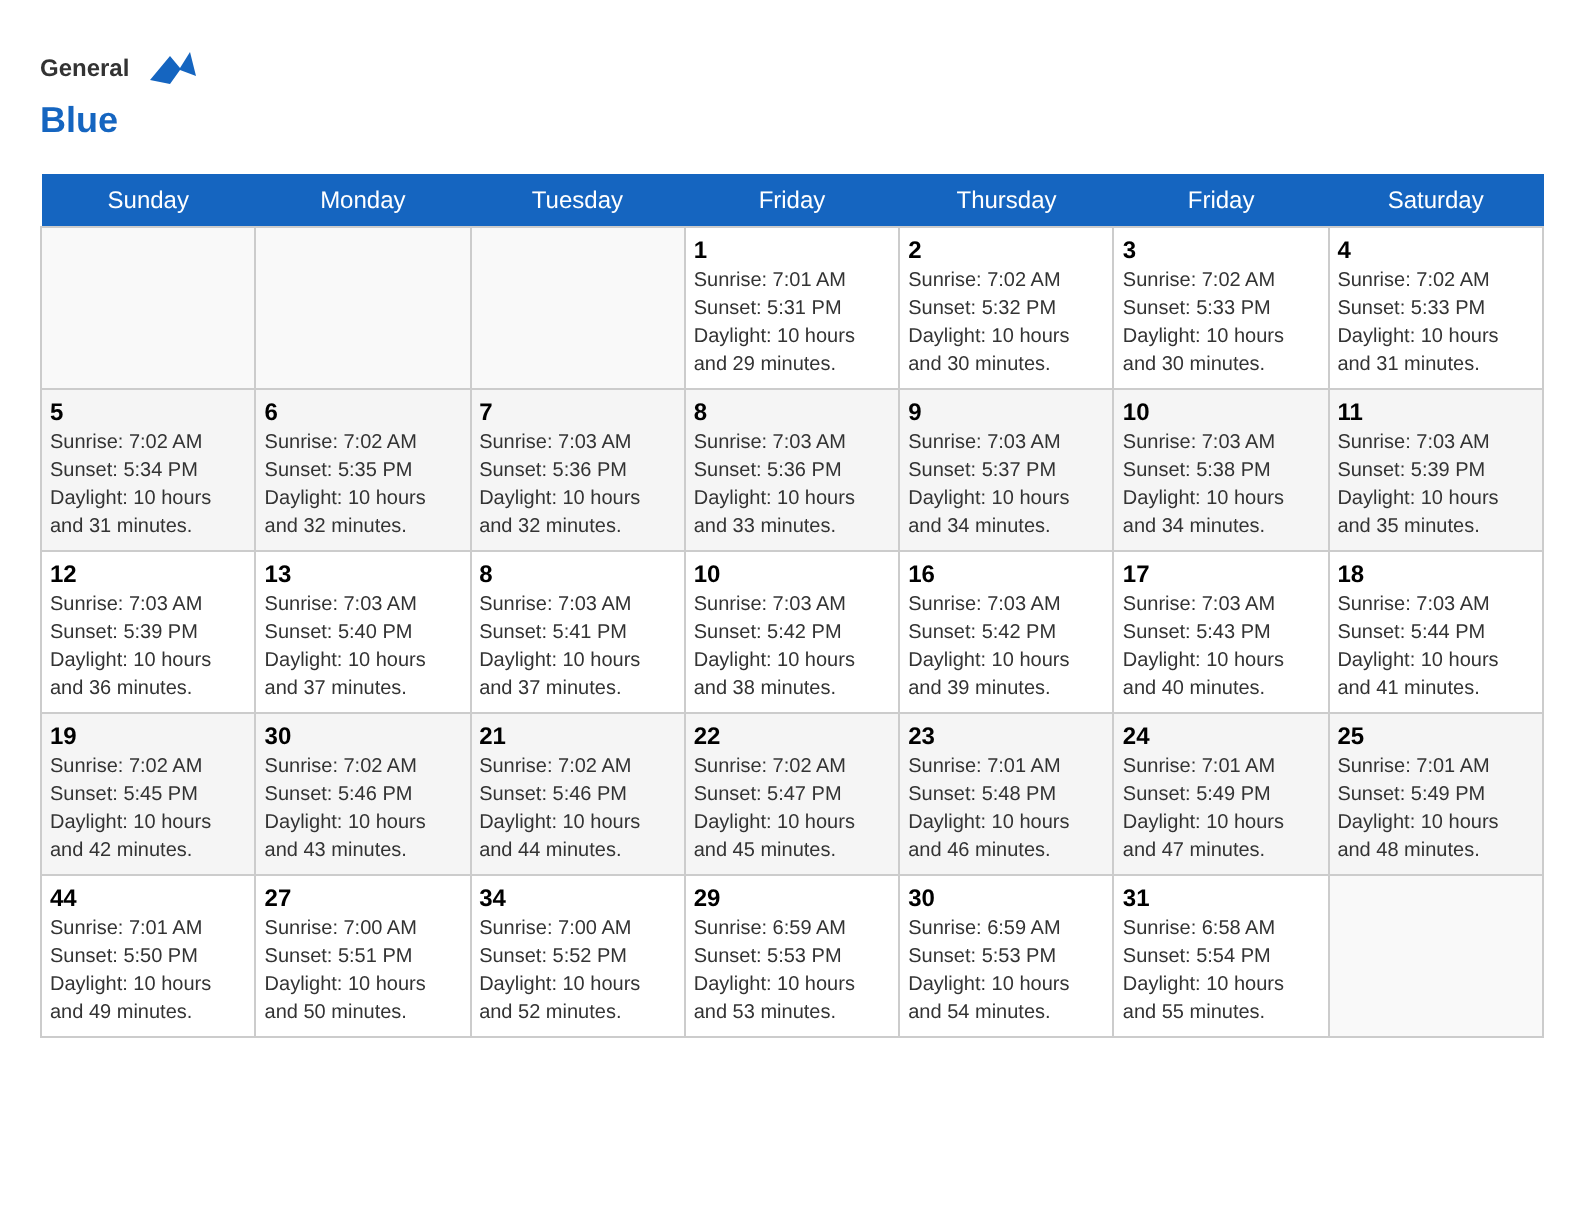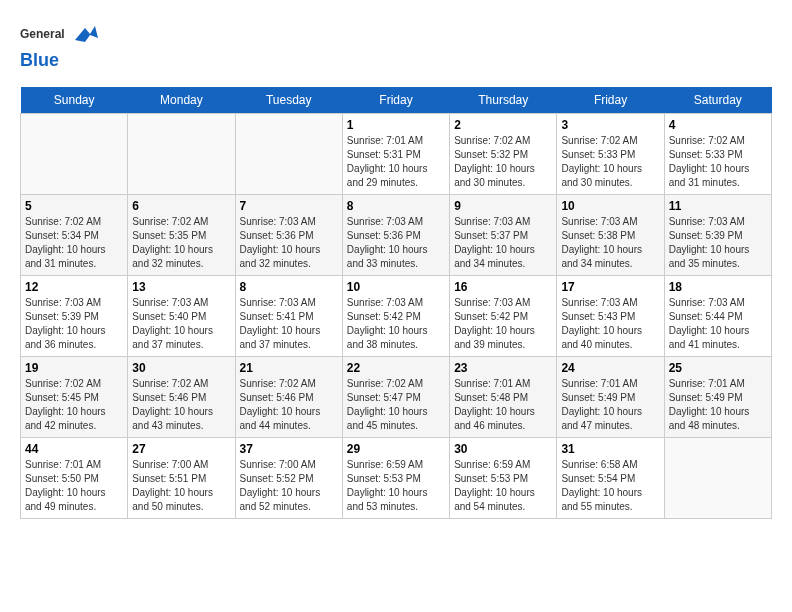--- a/index.html
+++ b/index.html
@@ -226,21 +226,21 @@
       <tr>
         <td>
           <div class="day-num">44</div>
           <div class="day-info">Sunrise: 7:01 AM<br>Sunset: 5:50 PM<br>Daylight: 10 hours and 49 minutes.</div>
         </td>
         <td>
           <div class="day-num">27</div>
           <div class="day-info">Sunrise: 7:00 AM<br>Sunset: 5:51 PM<br>Daylight: 10 hours and 50 minutes.</div>
         </td>
         <td>
-          <div class="day-num">37</div>
+          <div class="day-num">34</div>
           <div class="day-info">Sunrise: 7:00 AM<br>Sunset: 5:52 PM<br>Daylight: 10 hours and 52 minutes.</div>
         </td>
         <td>
           <div class="day-num">29</div>
           <div class="day-info">Sunrise: 6:59 AM<br>Sunset: 5:53 PM<br>Daylight: 10 hours and 53 minutes.</div>
         </td>
         <td>
           <div class="day-num">30</div>
           <div class="day-info">Sunrise: 6:59 AM<br>Sunset: 5:53 PM<br>Daylight: 10 hours and 54 minutes.</div>
         </td>

